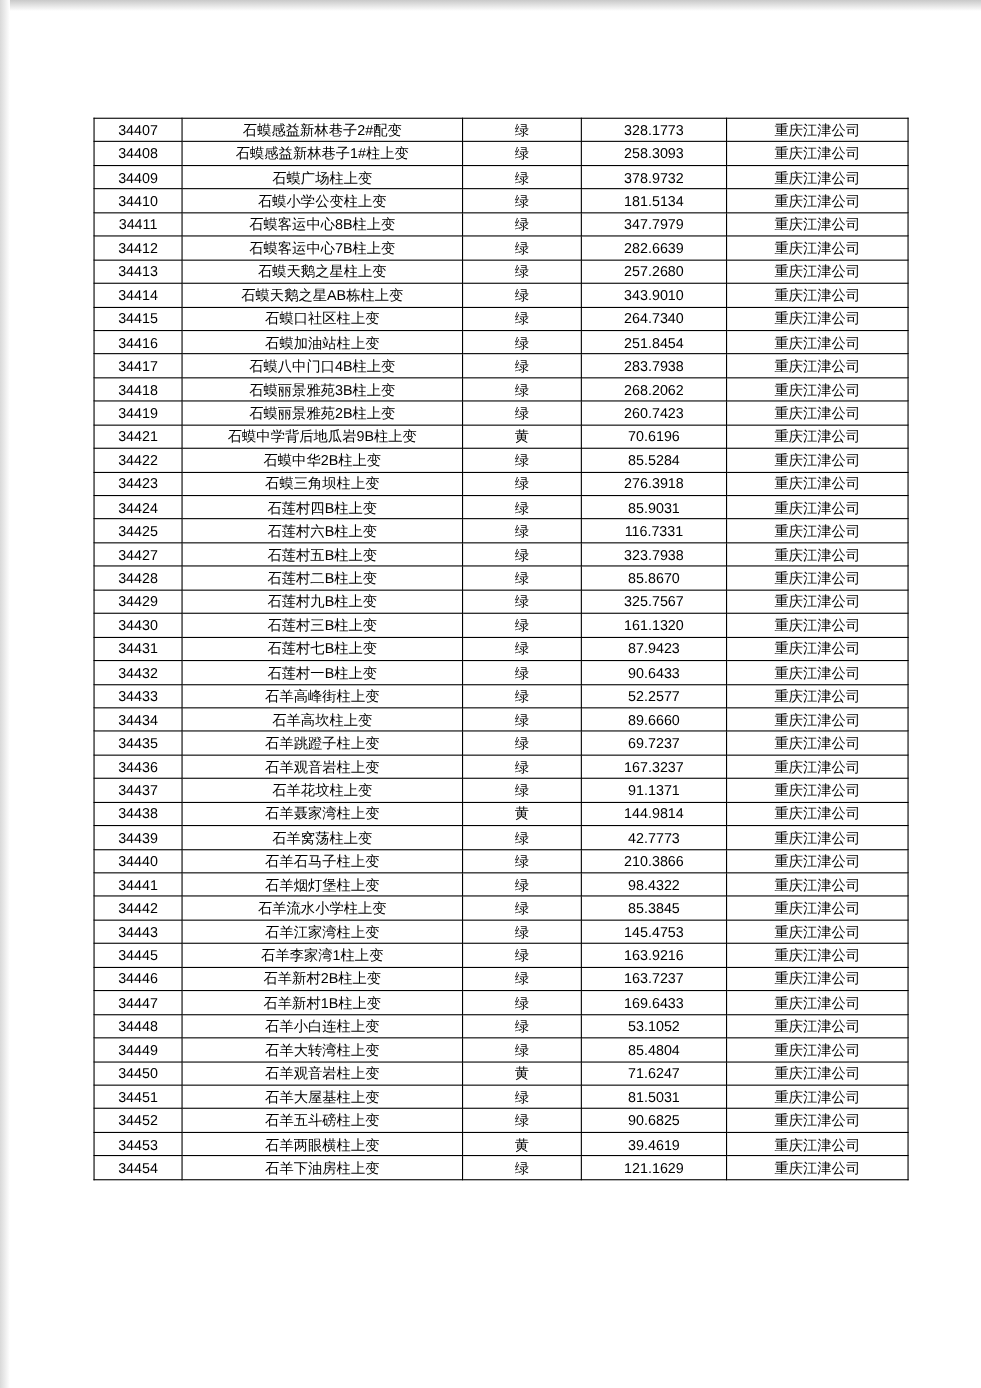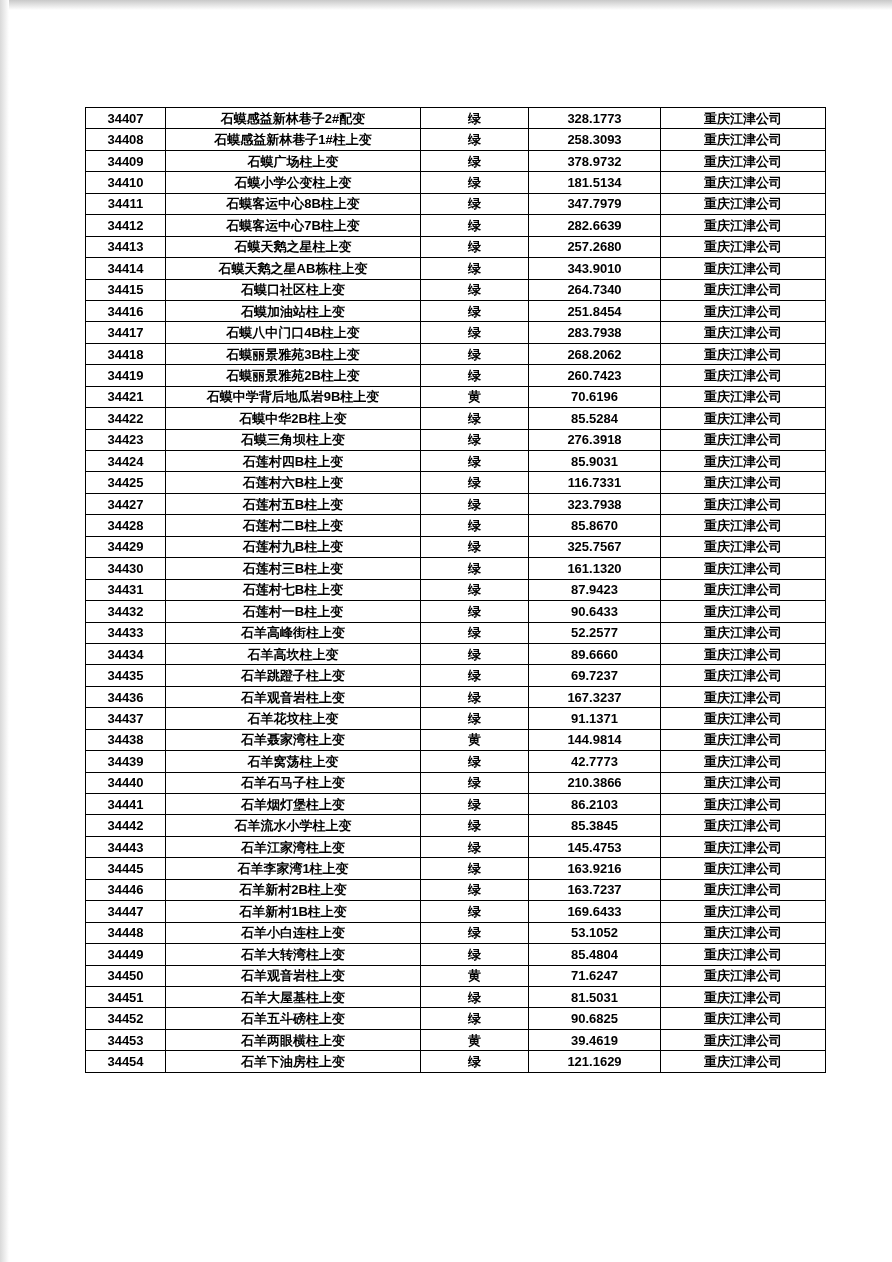--- a/index.html
+++ b/index.html
@@ -21,21 +21,20 @@
   }
   .edge-left {
     position: absolute;
     top: 0; left: 0; bottom: 0;
     width: 9px;
     background: linear-gradient(90deg, #d9d9d9, #ffffff);
   }
   .page {
     position: absolute;
     inset: 0;
-    font-weight: bold;
   }
   table.data-table {
     position: absolute;
     left: 85px;
     top: 107px;
     border-collapse: collapse;
     table-layout: fixed;
     width: 715px;
     font-size: 13px;
     color: #000000;
@@ -285,21 +284,21 @@
           <td class="col-0">34440</td>
           <td class="col-1">石羊石马子柱上变</td>
           <td class="col-2">绿</td>
           <td class="col-3">210.3866</td>
           <td class="col-4">重庆江津公司</td>
         </tr>
         <tr>
           <td class="col-0">34441</td>
           <td class="col-1">石羊烟灯堡柱上变</td>
           <td class="col-2">绿</td>
-          <td class="col-3">86.2103</td>
+          <td class="col-3">98.4322</td>
           <td class="col-4">重庆江津公司</td>
         </tr>
         <tr>
           <td class="col-0">34442</td>
           <td class="col-1">石羊流水小学柱上变</td>
           <td class="col-2">绿</td>
           <td class="col-3">85.3845</td>
           <td class="col-4">重庆江津公司</td>
         </tr>
         <tr>

